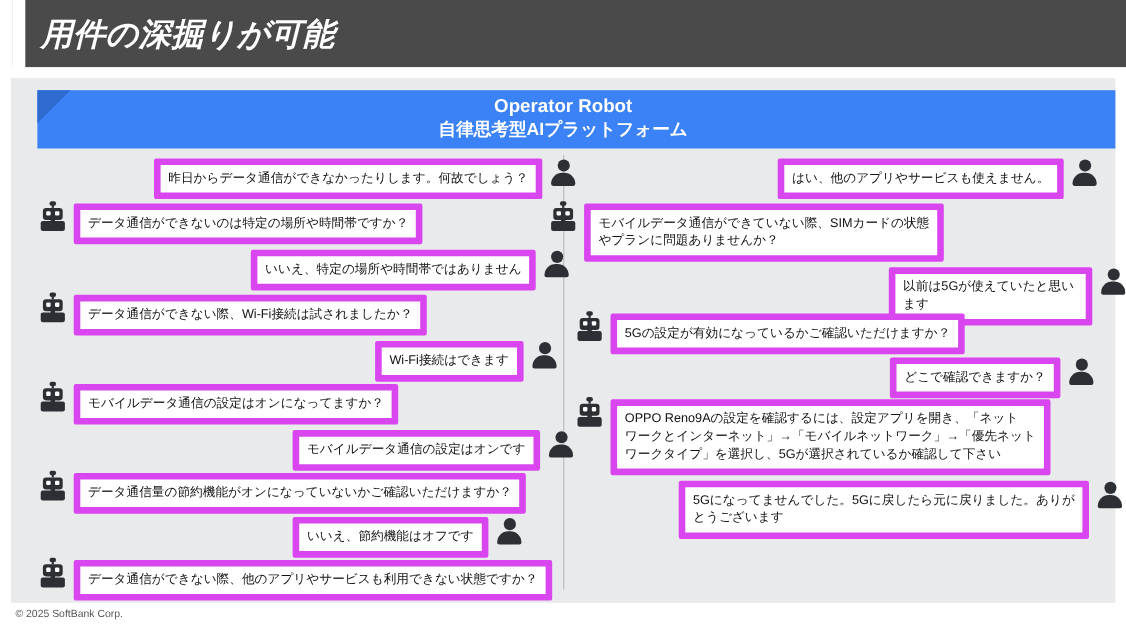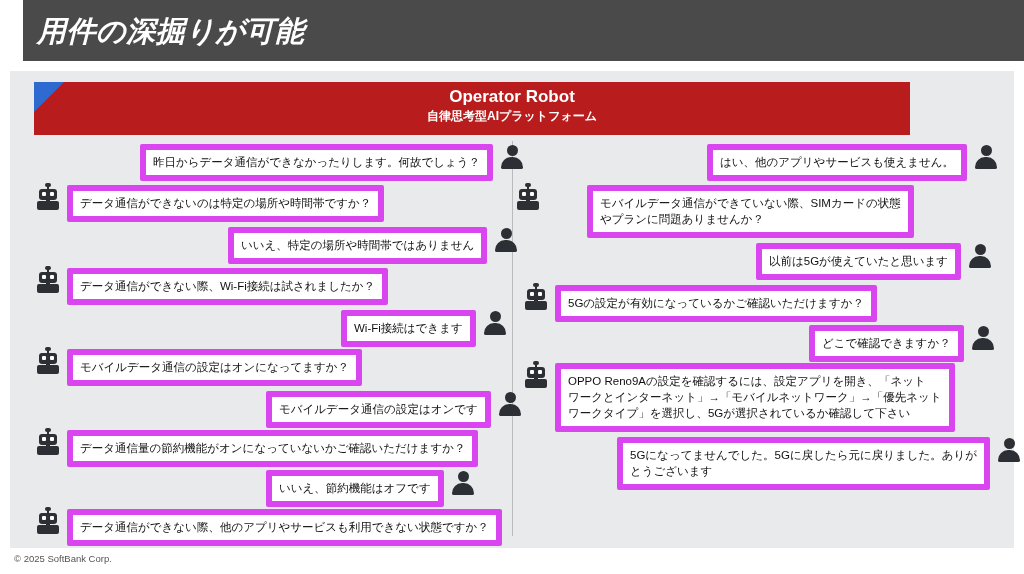--- a/index.html
+++ b/index.html
@@ -42,22 +42,22 @@
   #panel {
     position: absolute;
     left: 10px; top: 71px;
     width: 1004px; height: 477px;
     background: #e9eaeb;
   }
   
   #chat-header {
     position: absolute;
     left: 34px; top: 82px;
-    width: 876px; height: 53px;
-    background: #b91c1c;
+    width: 980px; height: 53px;
+    background: #3b82f6;
   }
   #chat-header-corner {
     position: absolute;
     left: 0; top: 0;
     width: 0; height: 0;
     border-left: 30px solid #2f6ad0;
     border-bottom: 30px solid transparent;
   }
   #chat-header-line1 {
     position: absolute;
@@ -66,21 +66,21 @@
     text-align: center;
     font-size: 17px;
     font-weight: bold;
     color: #ffffff;
   }
   #chat-header-line2 {
     position: absolute;
     left: 0; top: 26px;
     width: 956px;
     text-align: center;
-    font-size: 12px;
+    font-size: 16px;
     font-weight: bold;
     color: #ffffff;
   }
   
   #column-divider {
     position: absolute;
     left: 512px; top: 141px;
     width: 1px; height: 395px;
     background: #b9babb;
   }
@@ -275,35 +275,35 @@
   </div>
 
   <div class="msg user" style="left:707px; top:144px;">
     <div class="bubble">はい、他のアプリやサービスも使えません。</div>
     <div class="avatar">
       <div class="person-head"></div>
         <div class="person-body"></div>
     </div>
   </div>
 
-  <div class="msg bot" style="left:516px; top:185px;gap:40px;">
+  <div class="msg bot" style="left:500px; top:185px;">
     <div class="avatar">
       <div class="robot-antenna-dot"></div>
         <div class="robot-antenna"></div>
       <div class="robot-head"></div>
         <div class="robot-eye l"></div>
         <div class="robot-eye r"></div>
       <div class="robot-neck"></div>
         <div class="robot-body"></div>
     </div>
     <div class="bubble">モバイルデータ通信ができていない際、SIMカードの状態
 やプランに問題ありませんか？</div>
   </div>
 
-  <div class="msg user" style="left:756px; top:243px;">
+  <div class="msg user" style="left:808px; top:243px;">
     <div class="bubble">以前は5Gが使えていたと思います</div>
     <div class="avatar">
       <div class="person-head"></div>
         <div class="person-body"></div>
     </div>
   </div>
 
   <div class="msg bot" style="left:524px; top:285px;">
     <div class="avatar">
       <div class="robot-antenna-dot"></div>

